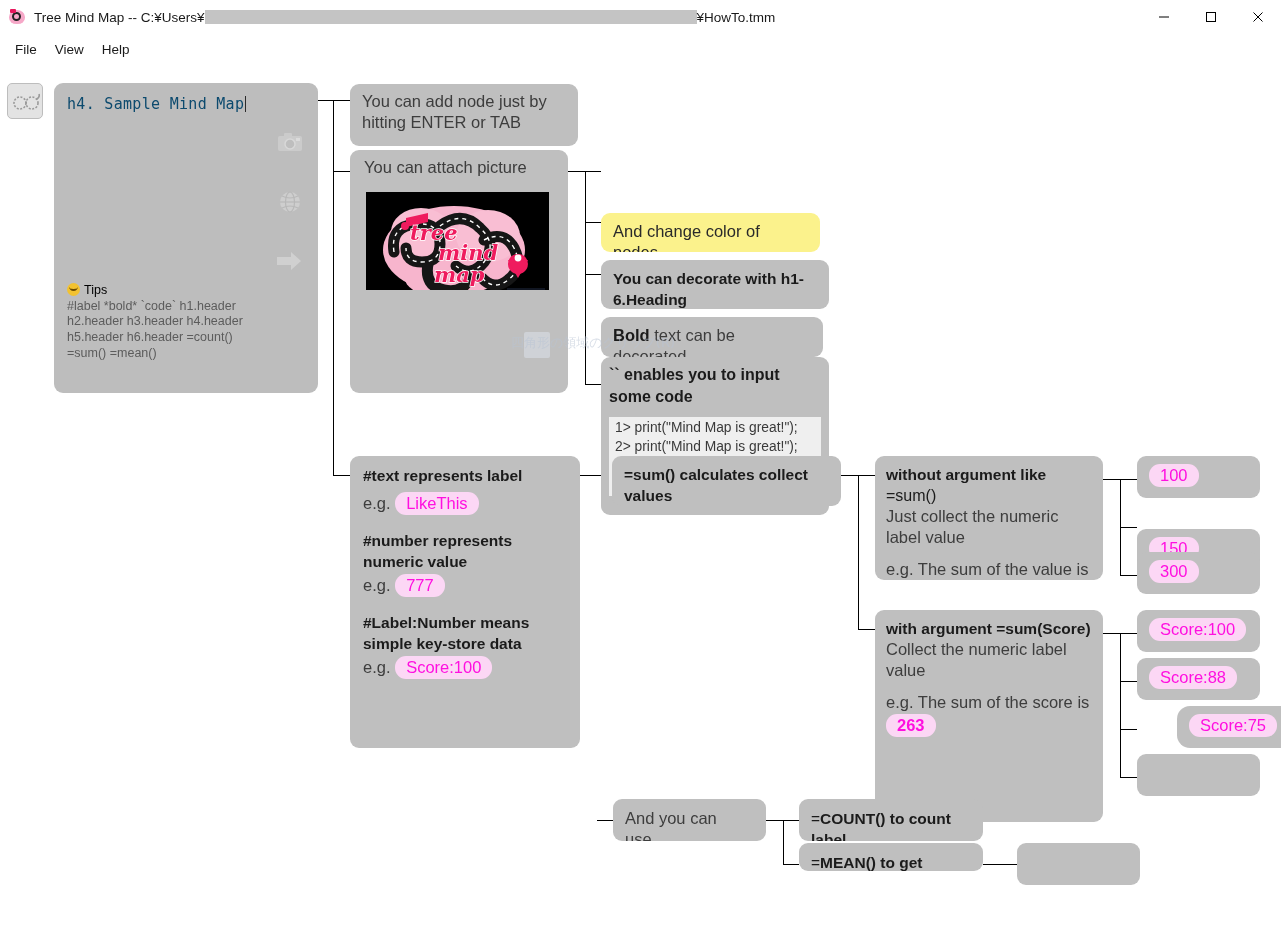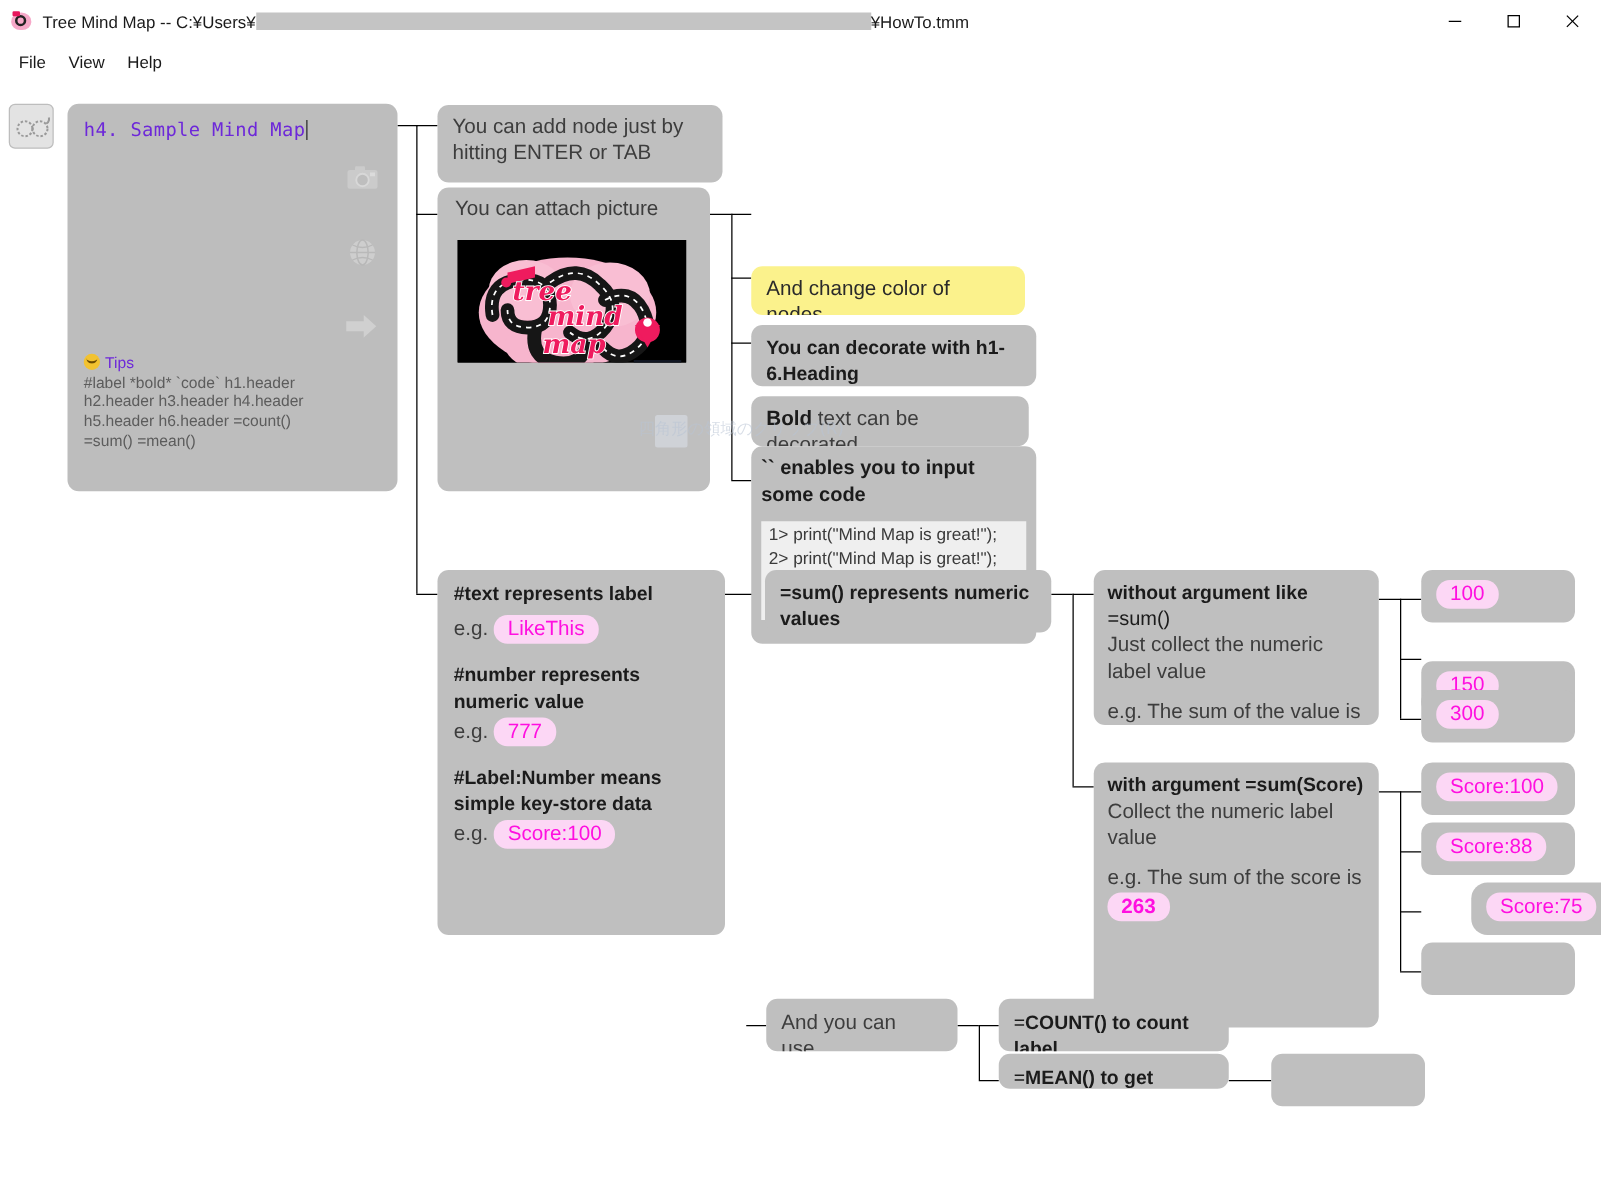--- a/index.html
+++ b/index.html
@@ -85,35 +85,35 @@
   .pill.bold { font-weight:bold; }
 
   
   #node-root {
     left:54px; top:21px; width:264px; height:310px;
     background:#bdbdbd; border-radius:9px; padding:0;
   }
   #root-title {
     position:absolute; left:13px; top:11px;
     font-family:"DejaVu Sans Mono", monospace;
-    font-size:15px; color:#6d28d9; letter-spacing:0.3px;
+    font-size:15px; color:#0c4a6e; letter-spacing:0.3px;
   }
   #root-caret {
     display:inline-block; width:1px; height:16px; background:#2b2b2b;
     vertical-align:-3px; margin-left:1px;
   }
   .root-icon { position:absolute; right:15px; opacity:.62; }
   #ri-camera { top:48px; }
   #ri-globe  { top:107px; }
   #ri-arrow  { top:167px; }
   #root-tips {
     position:absolute; left:13px; top:200px; right:8px;
     font-size:12.5px; line-height:15.7px; color:#5c5c5c;
   }
-  #root-tips .tipshead { color:#6d28d9; }
+  #root-tips .tipshead { color:#000000; }
   #tips-face {
     display:inline-block; width:13px; height:13px; border-radius:50%;
     background:#f2c230; vertical-align:-2px; margin-right:4px; position:relative;
   }
   #tips-face:before {
     content:""; position:absolute; left:2px; top:3px; width:9px; height:3px;
     border-bottom:2px solid #6b4a00; border-radius:0 0 6px 6px;
   }
 
   
@@ -346,21 +346,21 @@
     <div><b style="font-size:15.5px;">#number represents numeric value</b></div>
     <div style="margin-top:2px;"><span class="grey">e.g.</span>
       <span class="pill">777</span></div>
     <div style="height:15px;"></div>
     <div><b style="font-size:15.5px;">#Label:Number means simple key-store data</b></div>
     <div style="margin-top:2px;"><span class="grey">e.g.</span>
       <span class="pill">Score:100</span></div>
   </div>
 
   <div class="node" style="left:612px; top:394px; width:229px; height:50px; padding-top:8px;">
-    <b style="font-size:15.5px; line-height:20px;">=sum() represents numeric values</b>
+    <b style="font-size:15.5px; line-height:20px;">=sum() calculates collect values</b>
   </div>
 
   <div class="node" style="left:875px; top:394px; width:228px; height:124px; padding:8px 11px;">
     <div><b style="font-size:15.5px;">without argument like </b><span class="plain" style="font-size:16px;text-align:center;">=sum()</span></div>
     <div class="grey">Just collect the numeric label value</div>
     <div style="height:11px;"></div>
     <div class="grey">e.g. The sum of the value is</div>
 
   </div>
 

